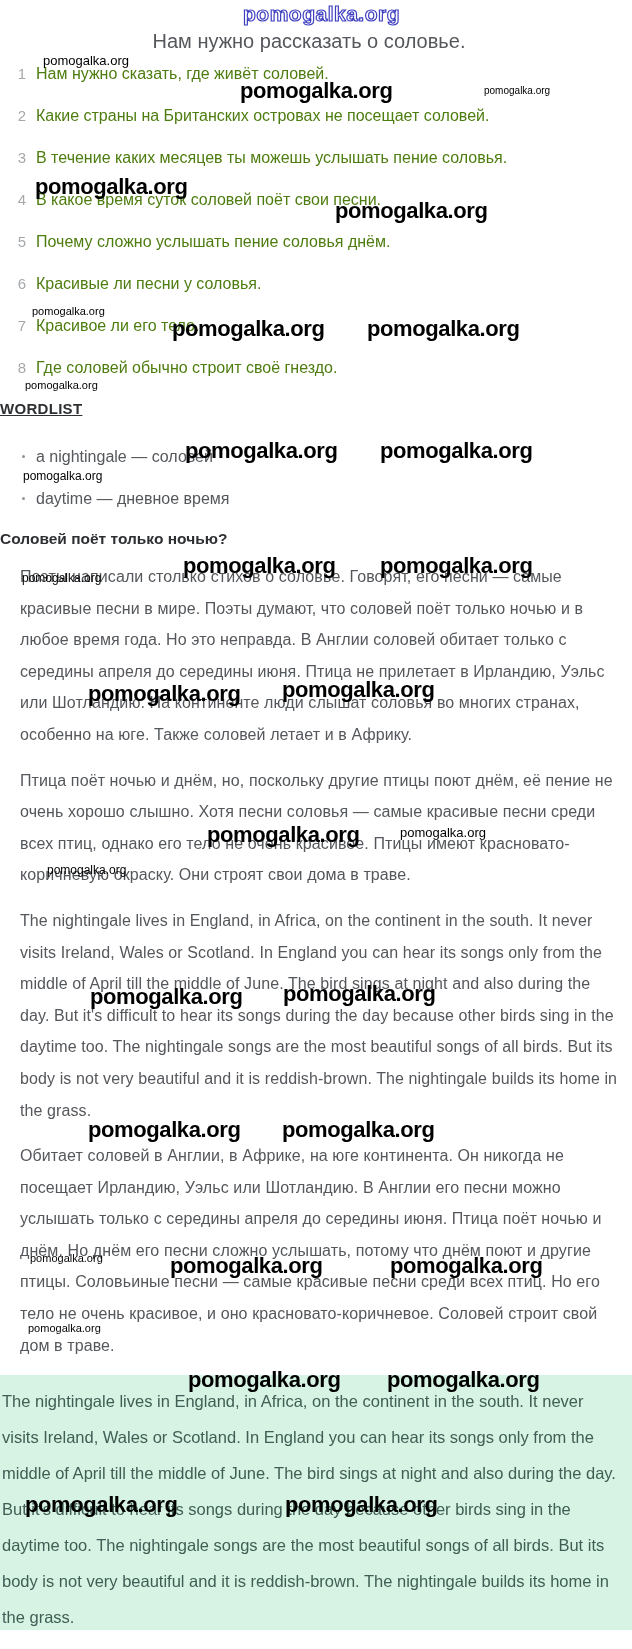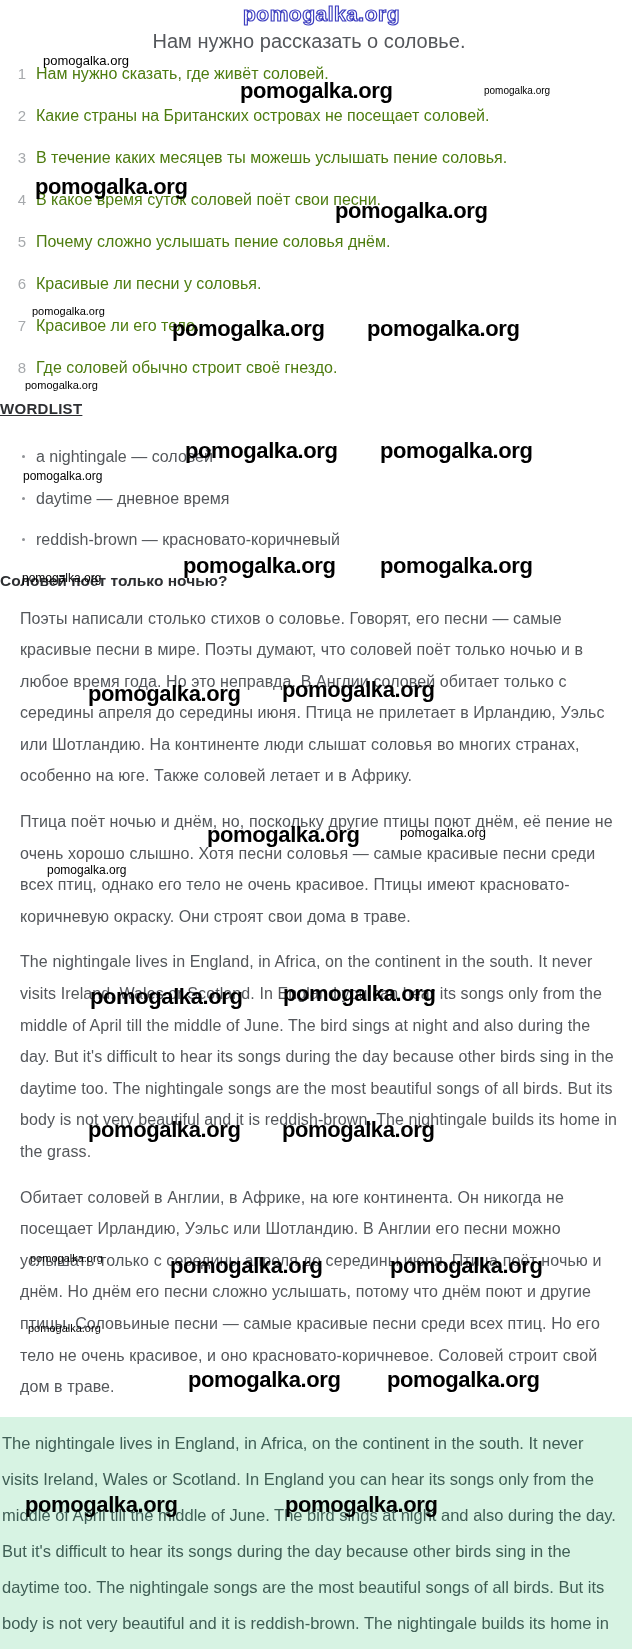--- a/index.html
+++ b/index.html
@@ -158,21 +158,20 @@
         <span class="q-num">8</span>
         <span class="q-text">Где соловей обычно строит своё гнездо.</span>
       </li>
     </ol>
 
   <h2 class="wordlist-heading">WORDLIST</h2>
 
   <ul class="wordlist">
       <li class="w-item"><span class="dot"></span><span>a nightingale — соловей</span></li>
       <li class="w-item"><span class="dot"></span><span>daytime — дневное время</span></li>
-      <li class="w-item"><span class="dot"></span><span>reddish-brown — красновато-коричневый</span></li>
     </ul>
 
   <h3 class="article-heading">Соловей поёт только ночью?</h3>
 
   <div class="article-body">
       <p class="body-par">Поэты написали столько стихов о соловье. Говорят, его песни — самые красивые песни в мире. Поэты думают, что соловей поёт только ночью и в любое время года. Но это неправда. В Англии соловей обитает только с середины апреля до середины июня. Птица не прилетает в Ирландию, Уэльс или Шотландию. На континенте люди слышат соловья во многих странах, особенно на юге. Также соловей летает и в Африку.</p>
       <p class="body-par">Птица поёт ночью и днём, но, поскольку другие птицы поют днём, её пение не очень хорошо слышно. Хотя песни соловья — самые красивые песни среди всех птиц, однако его тело не очень красивое. Птицы имеют красновато-коричневую окраску. Они строят свои дома в траве.</p>
       <p class="body-par">The nightingale lives in England, in Africa, on the continent in the south. It never visits Ireland, Wales or Scotland. In England you can hear its songs only from the middle of April till the middle of June. The bird sings at night and also during the day. But it's difficult to hear its songs during the day because other birds sing in the daytime too. The nightingale songs are the most beautiful songs of all birds. But its body is not very beautiful and it is reddish-brown. The nightingale builds its home in the grass.</p>
       <p class="body-par">Обитает соловей в Англии, в Африке, на юге континента. Он никогда не посещает Ирландию, Уэльс или Шотландию. В Англии его песни можно услышать только с середины апреля до середины июня. Птица поёт ночью и днём. Но днём его песни сложно услышать, потому что днём поют и другие птицы. Соловьиные песни — самые красивые песни среди всех птиц. Но его тело не очень красивое, и оно красновато-коричневое. Соловей строит свой дом в траве.</p>
     </div>

